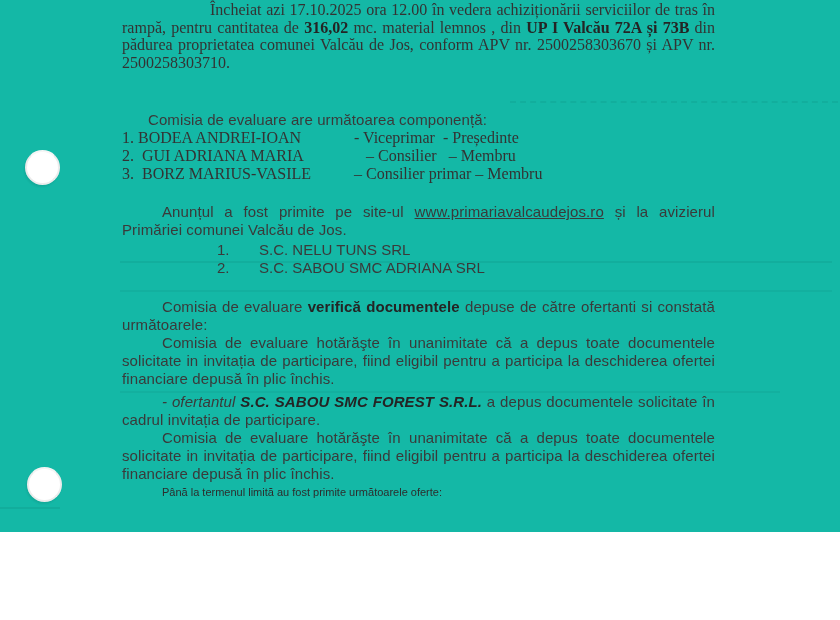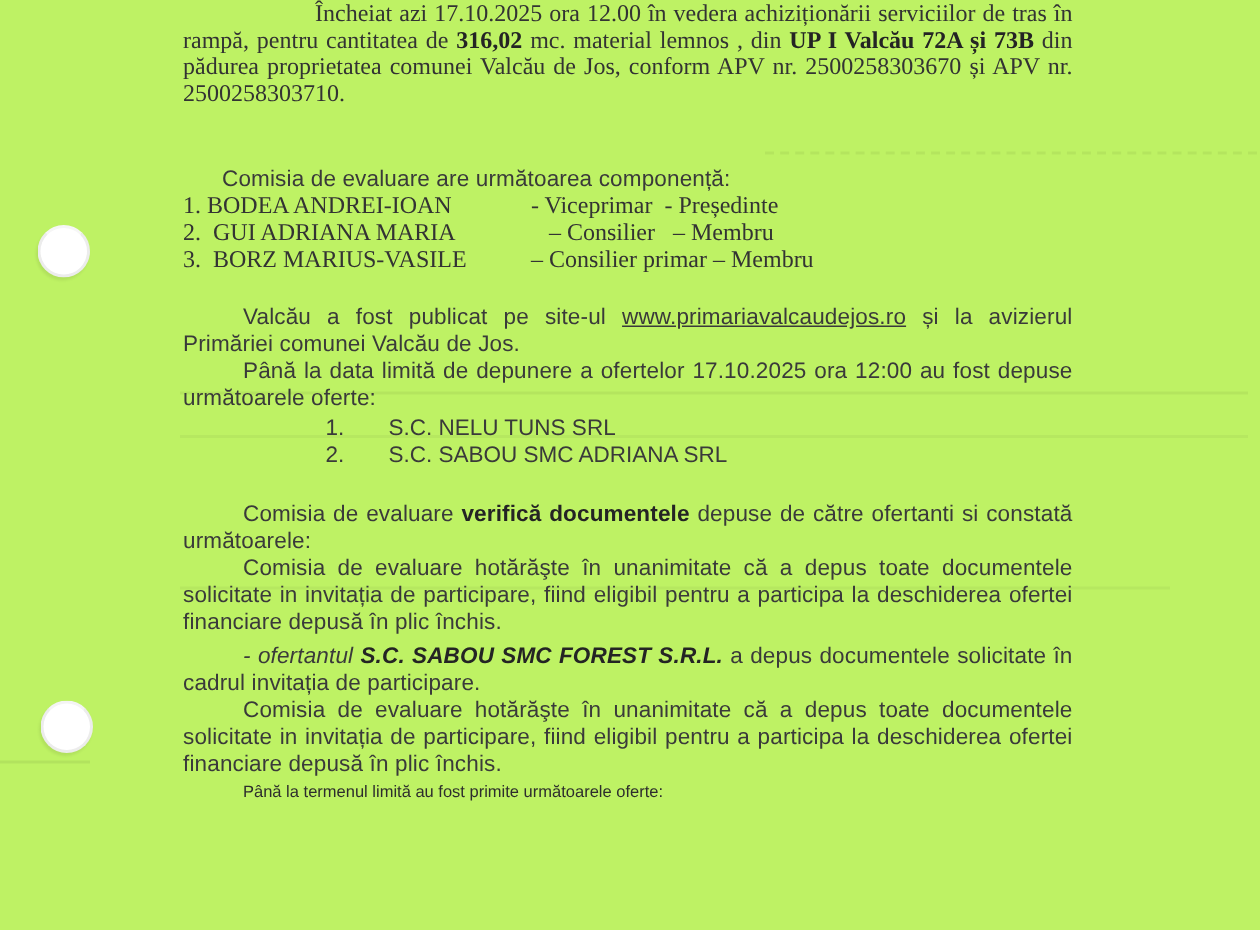--- a/index.html
+++ b/index.html
@@ -1,20 +1,20 @@
 <!DOCTYPE html>
 <html><head>
 <meta charset="utf-8">
 <style>
   html, body { margin: 0; padding: 0; background: #ffffff; }
   .page {
     position: relative;
     width: 840px;
-    height: 620px;
-    background: #bef264;
+    height: 532px;
+    background: #14b8a6;
     overflow: hidden;
     font-family: "Liberation Sans", sans-serif;
   }
   .content {
     position: absolute;
     left: 122px;
     top: 1px;
     width: 593px;
   }
   p { margin: 0; }
@@ -118,23 +118,22 @@
     </div>
     <div class="member-row">
       <span class="member-name">2.  GUI ADRIANA MARIA</span>
       <span class="member-role">   – Consilier   – Membru</span>
     </div>
     <div class="member-row">
       <span class="member-name">3.  BORZ MARIUS-VASILE</span>
       <span class="member-role">– Consilier primar – Membru</span>
     </div>
 
-    <p class="sans justify ind announcement"><span>Valcău a fost publicat pe site-ul </span><span class="under">www.primariavalcaudejos.ro</span><span> și la avizierul Primăriei comunei Valcău de Jos.</span></p>
+    <p class="sans justify ind announcement"><span>Anunțul a fost primite pe site-ul </span><span class="under">www.primariavalcaudejos.ro</span><span> și la avizierul Primăriei comunei Valcău de Jos.</span></p>
 
-    <p class="sans justify ind">Până la data limită de depunere a ofertelor 17.10.2025 ora 12:00 au fost depuse următoarele oferte:</p>
 
     <div class="offer-list">
       <div class="offer-row">
         <span class="offer-num">1.</span>
         <span class="offer-name">S.C. NELU TUNS SRL</span>
       </div>
       <div class="offer-row">
         <span class="offer-num">2.</span>
         <span class="offer-name">S.C. SABOU SMC ADRIANA SRL</span>
       </div>

